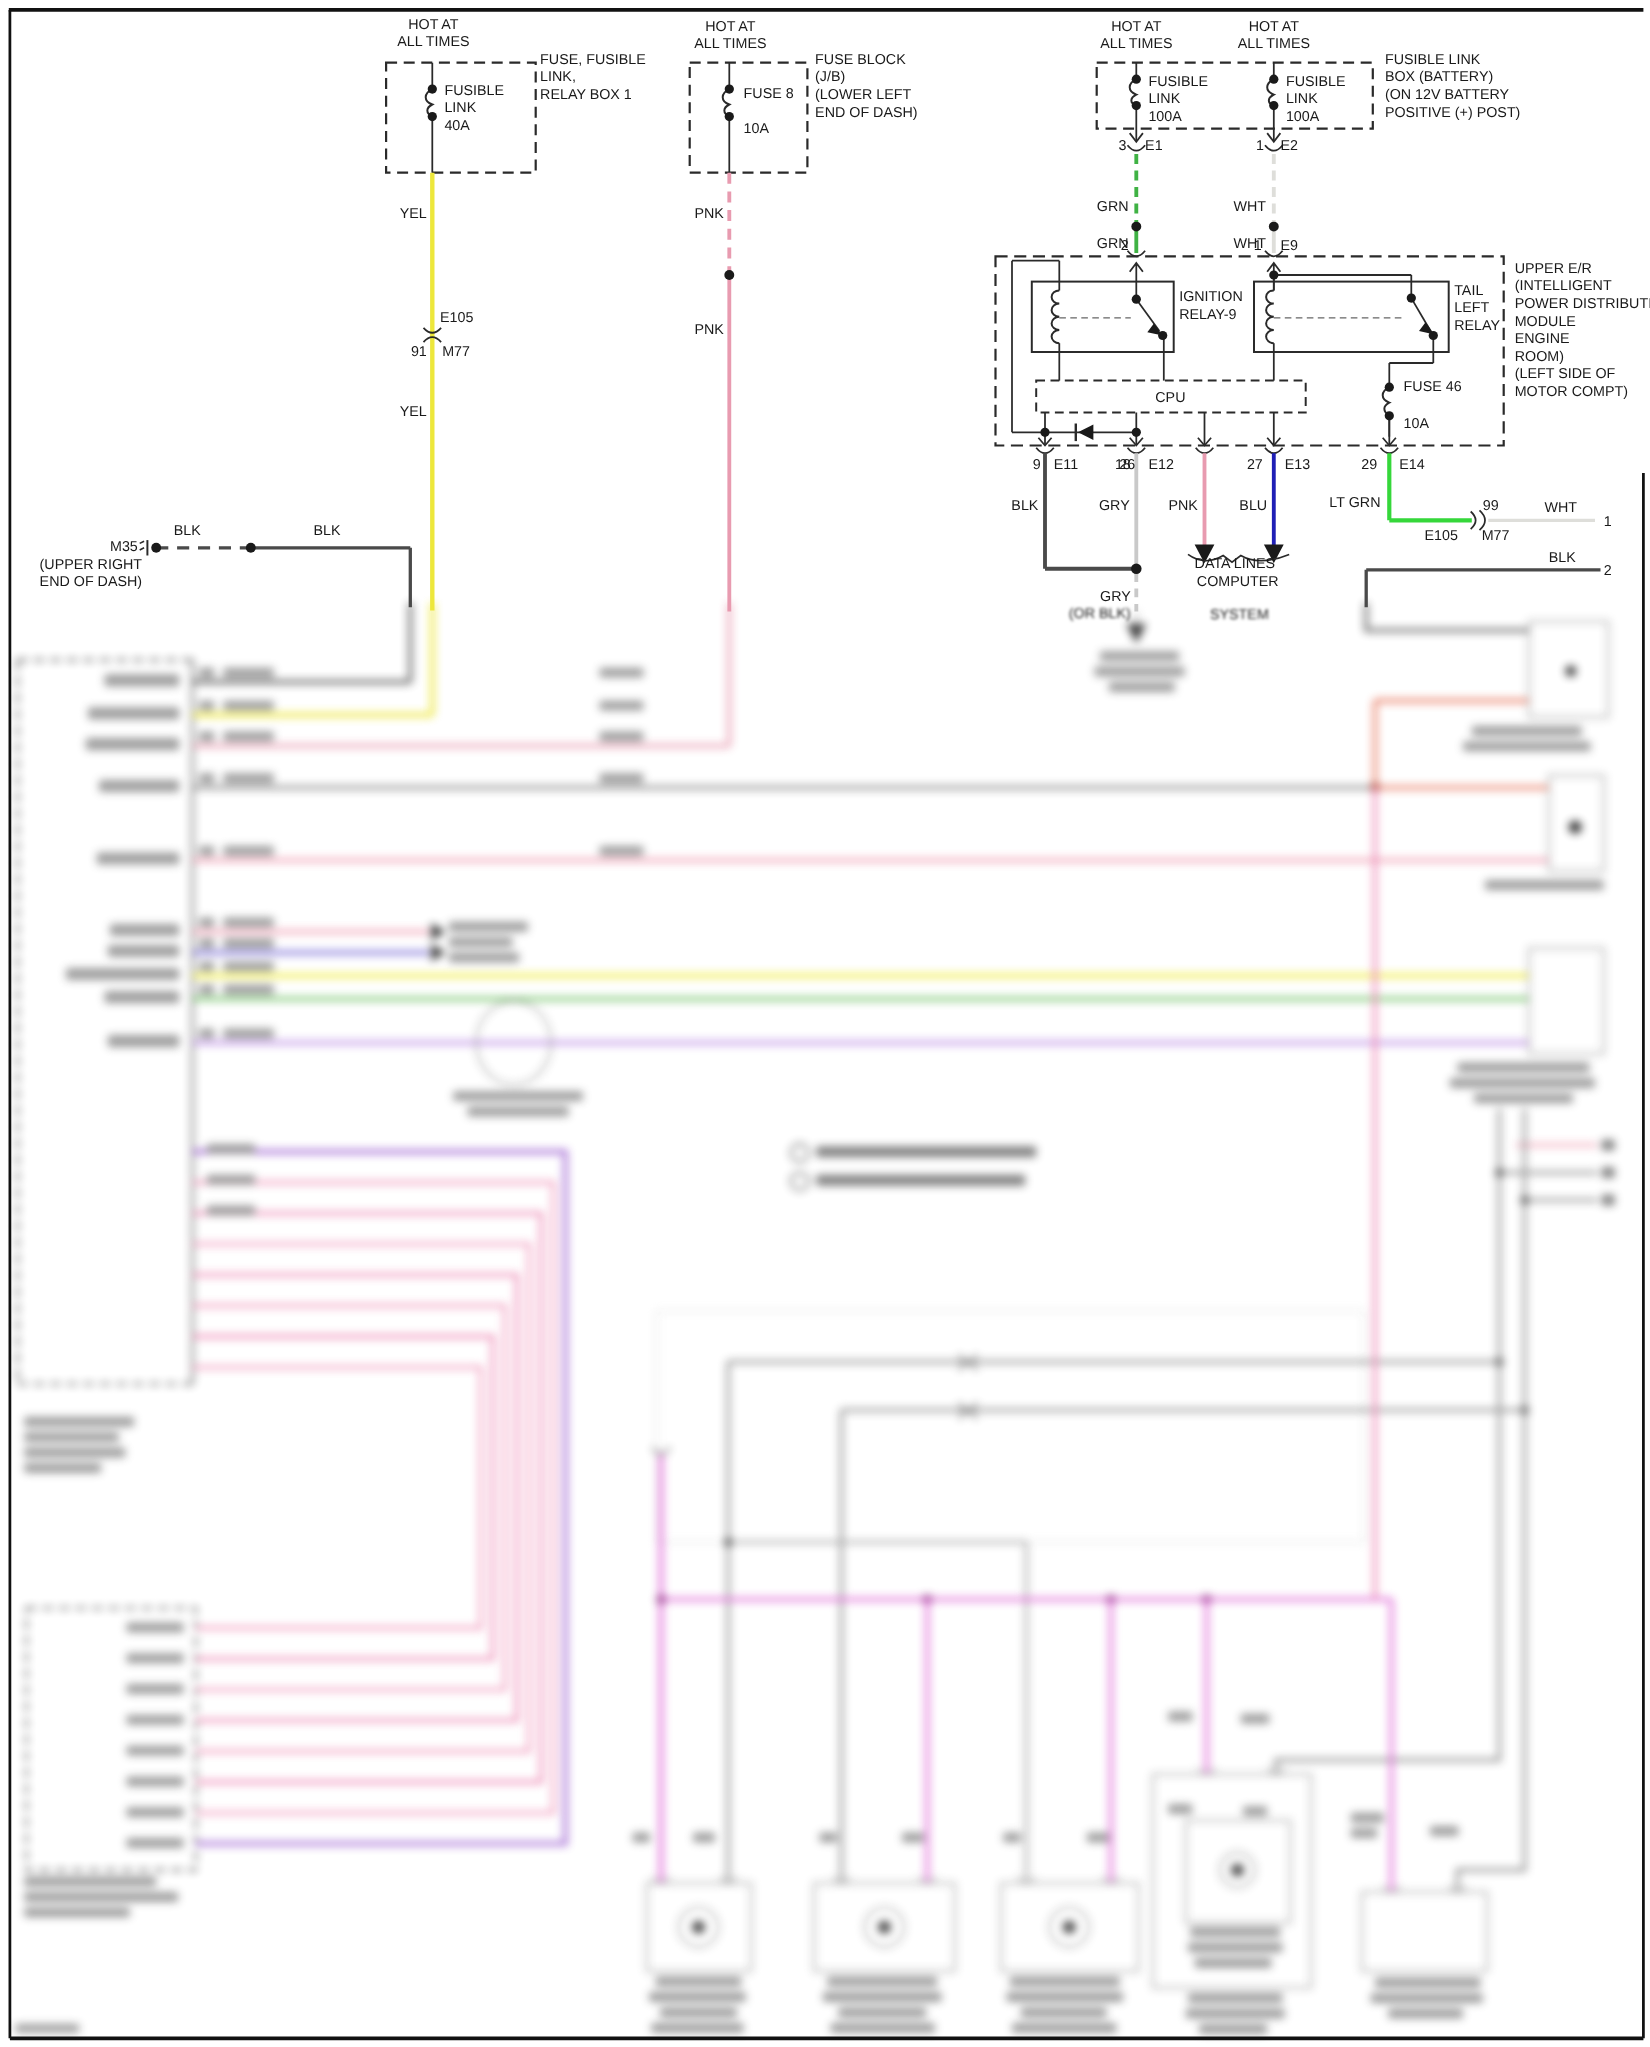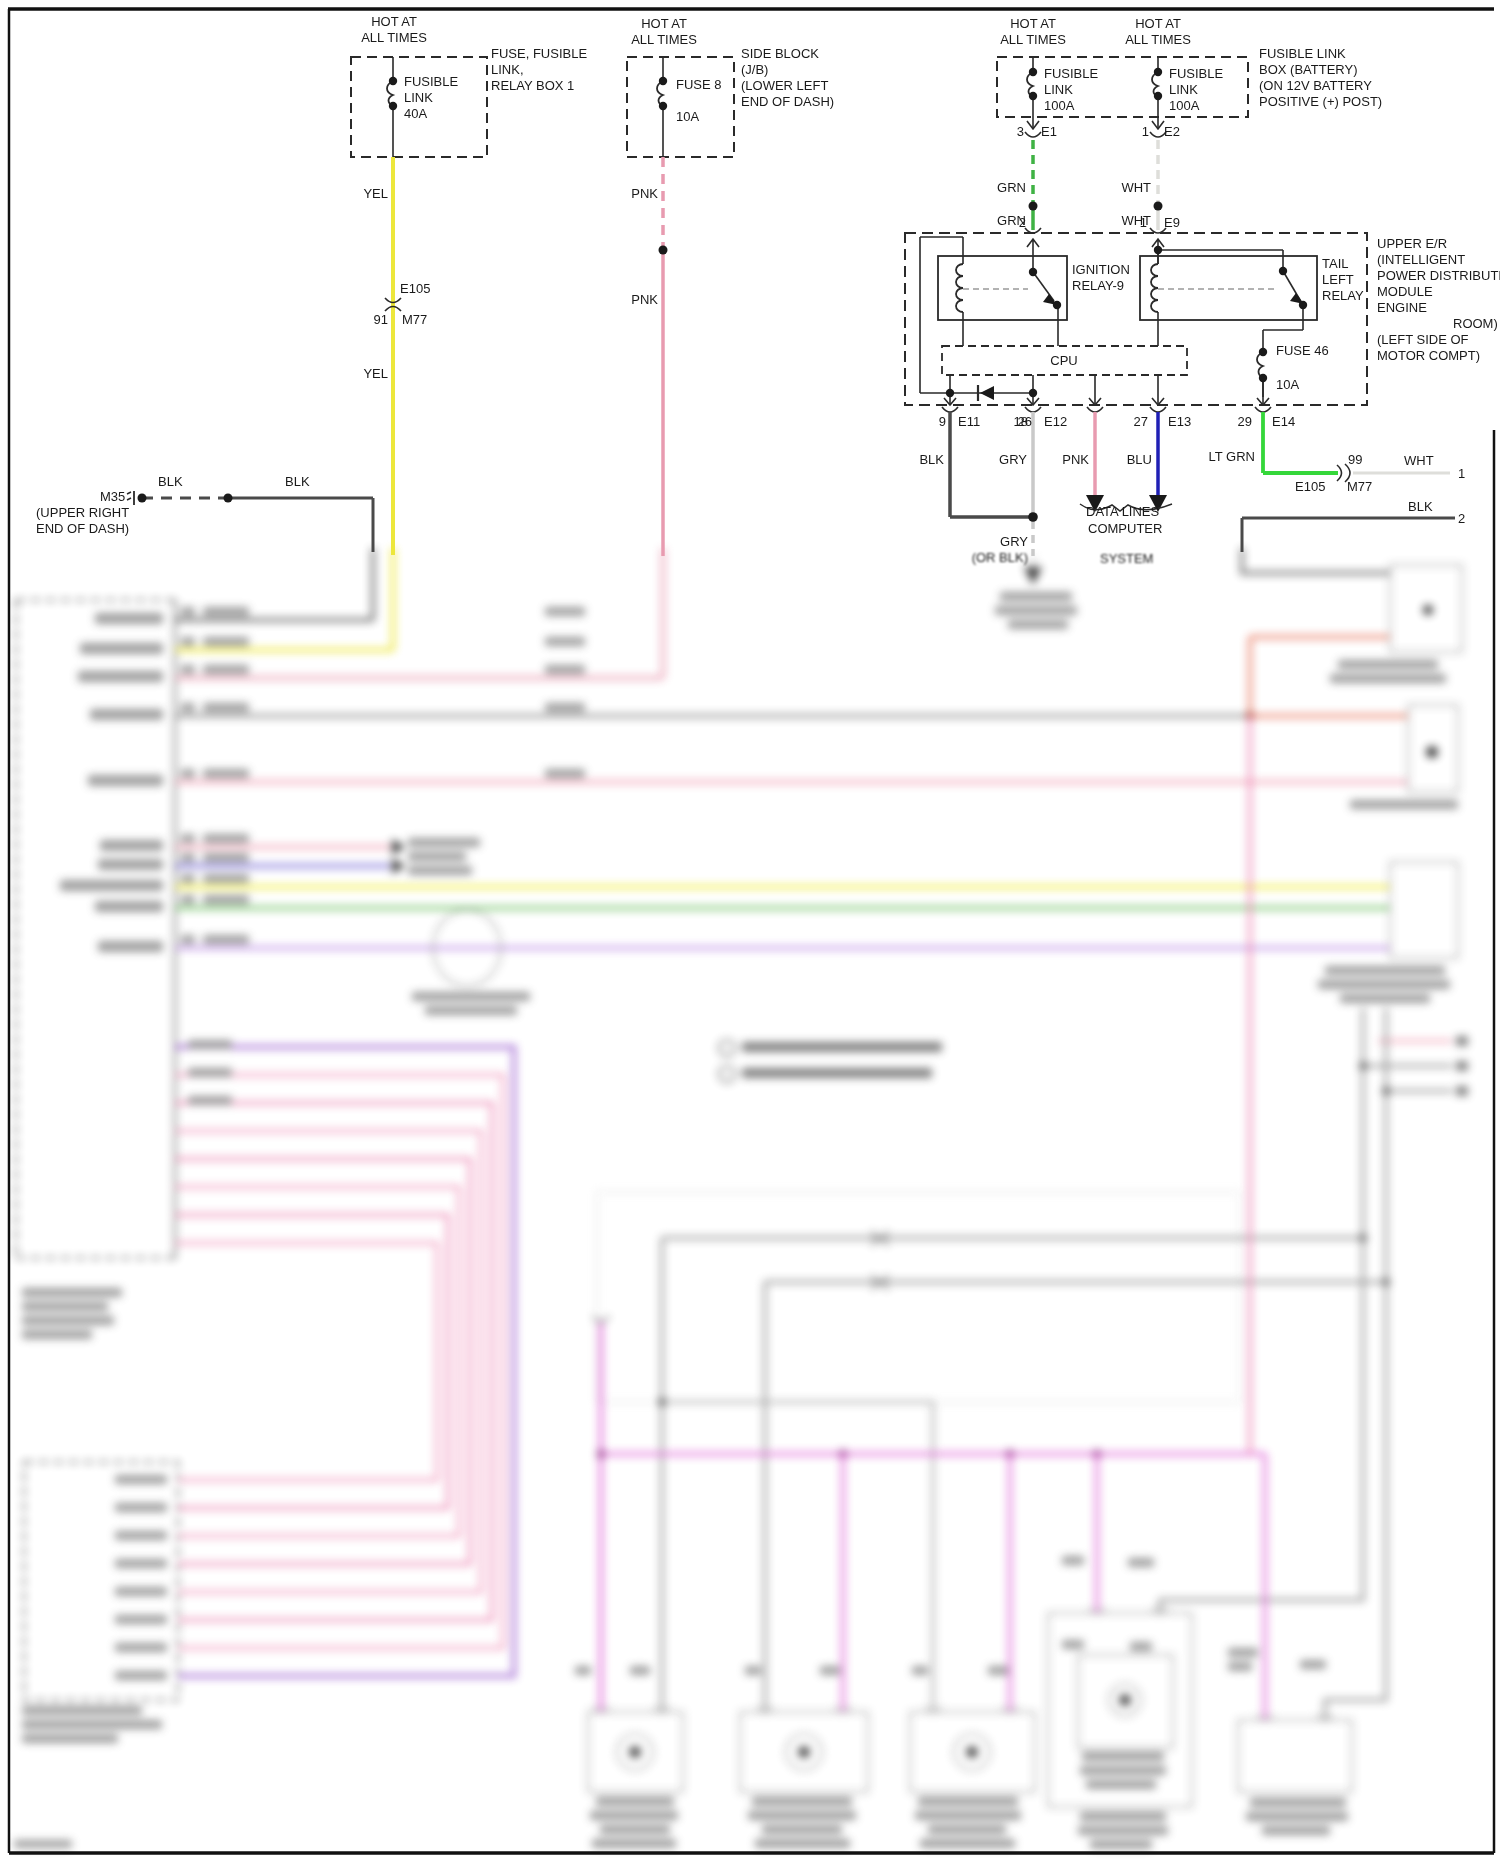--- a/index.html
+++ b/index.html
@@ -364,21 +364,21 @@
   <span class="t tr" style="left:340px;top:186px;width:48px">YEL</span>
   <span class="t" style="left:400px;top:281px">E105</span>
   <span class="t tr" style="left:360px;top:312px;width:28px">91</span>
   <span class="t" style="left:402px;top:312px">M77</span>
   <span class="t tr" style="left:340px;top:366px;width:48px">YEL</span>
 
   <span class="t tc" style="left:624px;top:16px;width:80px">HOT AT</span>
   <span class="t tc" style="left:624px;top:32px;width:80px">ALL TIMES</span>
   <span class="t" style="left:676px;top:77px">FUSE 8</span>
   <span class="t" style="left:676px;top:109px">10A</span>
-  <span class="t" style="left:741px;top:46px">SIDE BLOCK</span>
+  <span class="t" style="left:741px;top:46px">FUSE BLOCK</span>
   <span class="t" style="left:741px;top:62px">(J/B)</span>
   <span class="t" style="left:741px;top:78px">(LOWER LEFT</span>
   <span class="t" style="left:741px;top:94px">END OF DASH)</span>
   <span class="t tr" style="left:614px;top:186px;width:44px">PNK</span>
   <span class="t tr" style="left:614px;top:292px;width:44px">PNK</span>
 
   <span class="t tc" style="left:993px;top:16px;width:80px">HOT AT</span>
   <span class="t tc" style="left:993px;top:32px;width:80px">ALL TIMES</span>
   <span class="t tc" style="left:1118px;top:16px;width:80px">HOT AT</span>
   <span class="t tc" style="left:1118px;top:32px;width:80px">ALL TIMES</span>
@@ -402,21 +402,21 @@
   <span class="t tr" style="left:1091px;top:180px;width:60px">WHT</span>
   <span class="t tr" style="left:1091px;top:213px;width:60px">WHT</span>
   <span class="t tr" style="left:1133px;top:215px;width:14px">1</span>
   <span class="t" style="left:1164px;top:215px">E9</span>
 
   <span class="t" style="left:1377px;top:236px">UPPER E/R</span>
   <span class="t" style="left:1377px;top:252px">(INTELLIGENT</span>
   <span class="t" style="left:1377px;top:268px">POWER DISTRIBUTION</span>
   <span class="t" style="left:1377px;top:284px">MODULE</span>
   <span class="t" style="left:1377px;top:300px">ENGINE</span>
-  <span class="t" style="left:1453px;top:316px">ROOM)</span>
+  <span class="t" style="left:1377px;top:316px">ROOM)</span>
   <span class="t" style="left:1377px;top:332px">(LEFT SIDE OF</span>
   <span class="t" style="left:1377px;top:348px">MOTOR COMPT)</span>
   <span class="t" style="left:1072px;top:262px">IGNITION</span>
   <span class="t" style="left:1072px;top:278px">RELAY-9</span>
   <span class="t" style="left:1322px;top:256px">TAIL</span>
   <span class="t" style="left:1322px;top:272px">LEFT</span>
   <span class="t" style="left:1322px;top:288px">RELAY</span>
   <span class="t tc" style="left:1040px;top:353px;width:48px">CPU</span>
   <span class="t" style="left:1276px;top:343px">FUSE 46</span>
   <span class="t" style="left:1276px;top:377px">10A</span>

